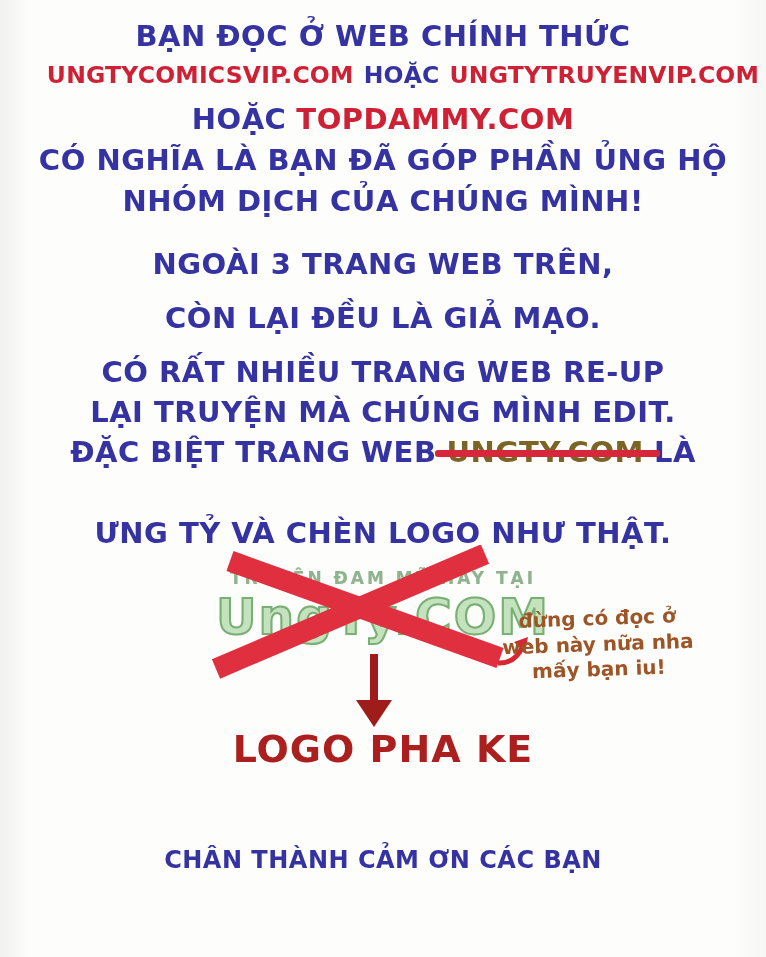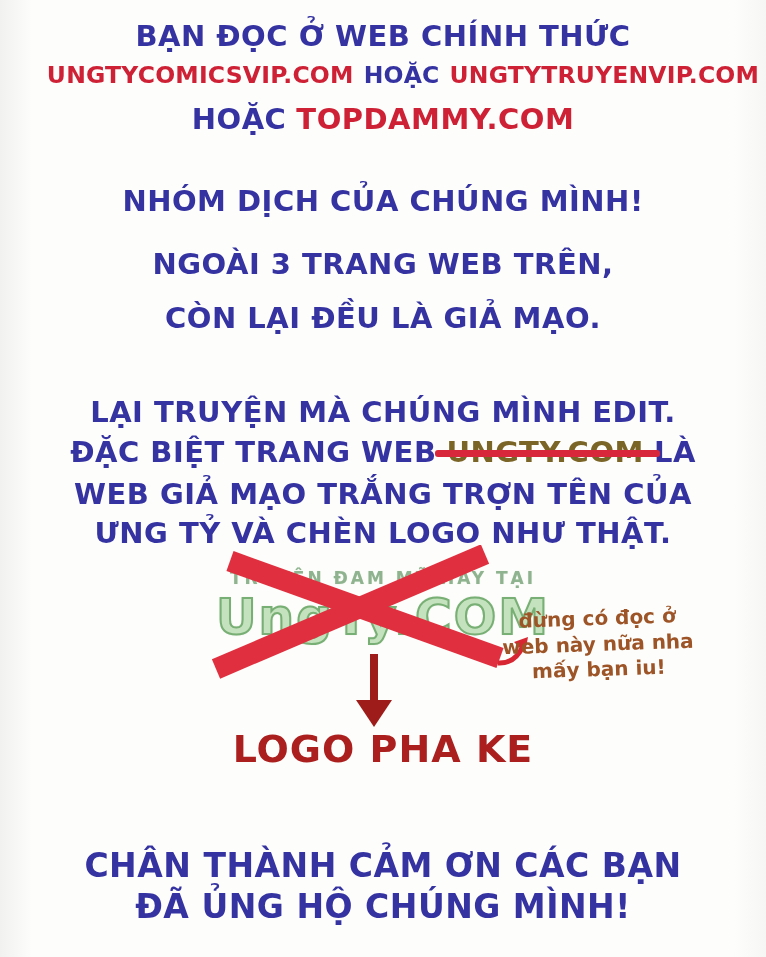--- a/index.html
+++ b/index.html
@@ -13,21 +13,21 @@
     font-weight:bold;
   }
   .line{
     position:absolute;left:0;width:100%;
     text-align:center;white-space:nowrap;
     letter-spacing:.5px;line-height:1.25;
   }
   .blue{color:#3533a2;}
   .red{color:#cf2136;}
   .fs29{font-size:29px;}
-  .fs28{font-size:33px;}
+  .fs28{font-size:24px;}
   .fs24{font-size:23.5px;letter-spacing:.2px;padding-left:20px;}
   .gap{display:inline-block;width:10px;}
   .struck{position:relative;display:inline-block;color:#7b6526;}
   .strike{
     position:absolute;left:-12px;right:-16px;top:45%;
     height:7px;background:#d8273a;border-radius:3px;display:block;
   }
   .logo-tagline{
     top:568px;font-size:17px;letter-spacing:3px;
     color:#8fb38f;text-shadow:0 0 1px #cfe3cc;
@@ -53,30 +53,31 @@
 <body>
 
 <div class="page">
 
   <div class="line blue fs29" style="top:18px">BẠN ĐỌC Ở WEB CHÍNH THỨC</div>
 
   <div class="line fs24" style="top:61px"><span class="red">UNGTYCOMICSVIP.COM</span><span class="gap"></span><span class="blue">HOẶC</span><span class="gap"></span><span class="red">UNGTYTRUYENVIP.COM</span></div>
 
   <div class="line fs29" style="top:101px"><span class="blue">HOẶC</span><span class="gap"></span><span class="red">TOPDAMMY.COM</span></div>
 
+  <div class="line blue fs29" style="top:142px">CÓ NGHĨA LÀ BẠN ĐÃ GÓP PHẦN ỦNG HỘ</div>
   <div class="line blue fs29" style="top:183px">NHÓM DỊCH CỦA CHÚNG MÌNH!</div>
 
   <div class="line blue fs29" style="top:246px">NGOÀI 3 TRANG WEB TRÊN,</div>
   <div class="line blue fs29" style="top:300px">CÒN LẠI ĐỀU LÀ GIẢ MẠO.</div>
 
+  <div class="line blue fs29" style="top:354px">CÓ RẤT NHIỀU TRANG WEB RE-UP</div>
   <div class="line blue fs29" style="top:394px">LẠI TRUYỆN MÀ CHÚNG MÌNH EDIT.</div>
 
   <div class="line blue fs29" style="top:434px"><span>ĐẶC BIỆT TRANG WEB</span><span class="gap"></span><span class="struck"><span>UNGTY.COM</span><i class="strike"></i></span><span class="gap"></span><span>LÀ</span></div>
 
-  <div class="line blue fs29" style="top:476px">WEB GIẢ MẠO TRẮNG TRỢN TÊN CỦA</div>
   <div class="line blue fs29" style="top:515px">ƯNG TỶ VÀ CHÈN LOGO NHƯ THẬT.</div>
 
   <div class="line logo-tagline">TRUYỆN ĐAM MỸ HAY TẠI</div>
   <div class="line logo-site">UngTy.COM</div>
 
   <svg class="cross-svg" width="344" height="140" viewBox="0 0 344 140">
     <line x1="38" y1="16" x2="308" y2="113" stroke="#e0303f" stroke-width="21"></line>
     <line x1="293" y1="9" x2="24" y2="124" stroke="#e0303f" stroke-width="21"></line>
     <path d="M 306 118 Q 323 119 331 101" stroke="#d82732" stroke-width="5" fill="none"></path>
     <polygon points="336,92 322,97 333,108" fill="#d82732"></polygon>
@@ -89,15 +90,14 @@
   </div>
 
   <svg class="down-arrow-svg" width="54" height="74" viewBox="0 0 54 74">
     <rect x="23" y="0" width="8" height="50" fill="#9e1c19"></rect>
     <polygon points="9,46 45,46 27,73" fill="#9e1c19"></polygon>
   </svg>
 
   <div class="line caption">LOGO PHA KE</div>
 
   <div class="line blue fs28" style="top:845px">CHÂN THÀNH CẢM ƠN CÁC BẠN</div>
-  <div class="line blue fs28" style="top:886px">ĐÃ ỦNG HỘ CHÚNG MÌNH!</div>
 
 </div>
 
 </body></html>

